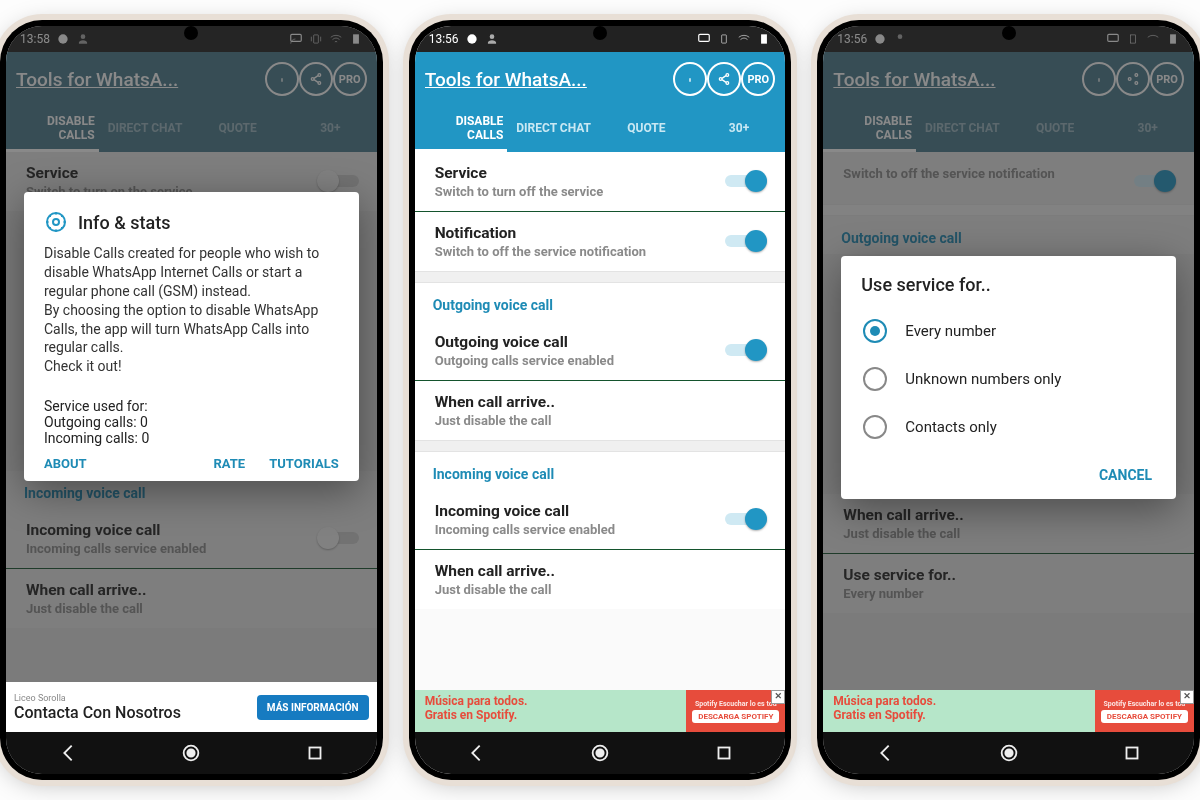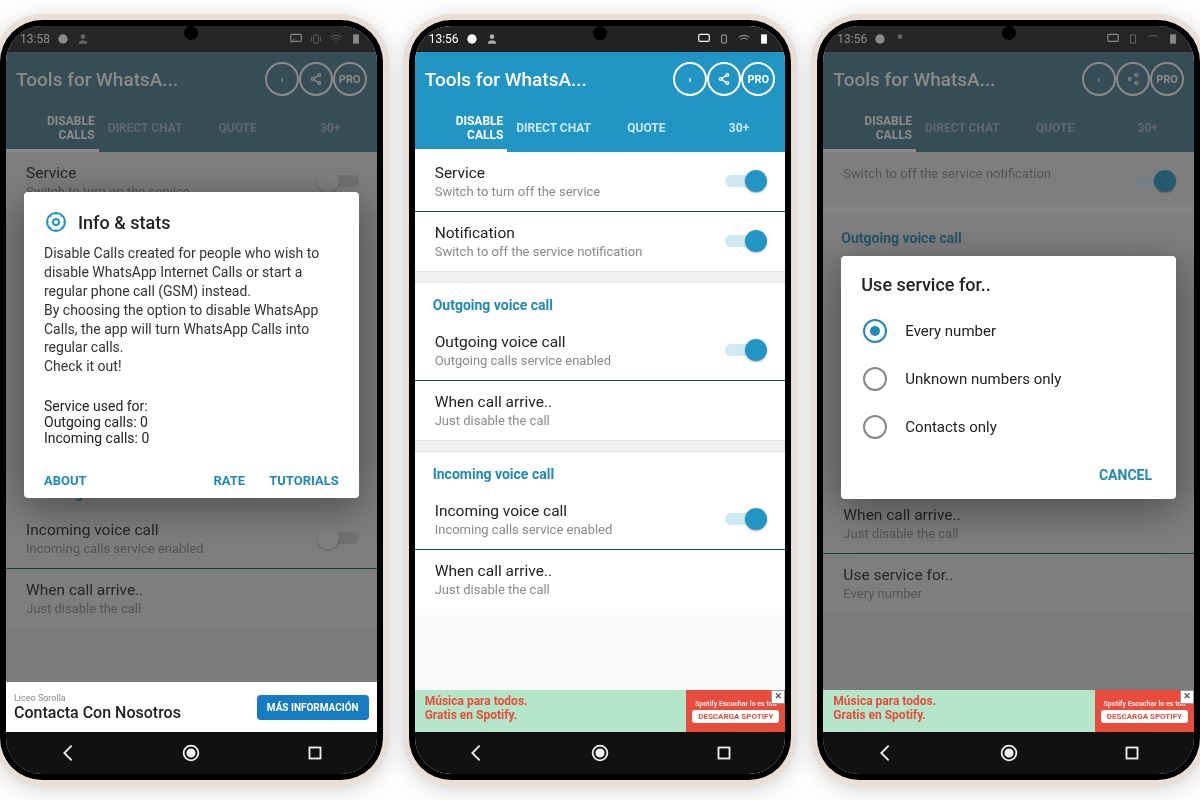--- a/index.html
+++ b/index.html
@@ -17,32 +17,32 @@
   .stage{display:flex;gap:26px;justify-content:center;align-items:center;width:1200px;height:800px;}
   .phone{ position:relative;width:421px;height:760px;border-radius:42px;background:#000;
     box-shadow:0 0 0 6px #e8dfd6,0 4px 24px rgba(0,0,0,.25);overflow:hidden;}
   .phone .screen{position:absolute;inset:6px;border-radius:36px;overflow:hidden;background:#fff;}
   
   .statusbar{height:26px;background:#222;color:#fff;display:flex;align-items:center;justify-content:space-between;padding:0 14px;font-size:12px;}
   .statusbar .left,.statusbar .right{display:flex;gap:6px;align-items:center;}
   .ico{width:14px;height:14px;display:inline-block;}
   
   .appbar{height:54px;background:var(--accent);display:flex;align-items:center;padding:0 10px;color:#fff;}
-  .appbar .title{flex:1;font-size:19px;font-weight:500;white-space:nowrap;overflow:hidden;text-overflow:ellipsis;}
+  .appbar .title{flex:1;font-size:19px;font-weight:500;white-space:nowrap;overflow:hidden;text-overflow:ellipsis;text-decoration:underline;}
   .appbar .actions{display:flex;gap:0;}
   .circ{width:30px;height:30px;border:2px solid #fff;border-radius:50%;display:flex;align-items:center;justify-content:center;font-size:11px;font-weight:700;}
   .circ svg{width:16px;height:16px;stroke:#fff;fill:none;stroke-width:2;}
   
   .tabs{height:46px;background:var(--accent);display:flex;font-size:12px;font-weight:700;color:#c9e8f3;}
   .tabs .tab{flex:1;display:flex;align-items:center;justify-content:center;text-align:center;line-height:1.15;padding:0 4px;position:relative;}
   .tabs .tab.active{color:#fff;text-align:right;}
   .tabs .tab.active:after{content:"";position:absolute;bottom:0;left:0;right:0;height:3px;background:#fff;}
   
   .content{position:absolute;top:126px;bottom:76px;left:0;right:0;overflow:hidden;background:#fafafa;}
-  .row{padding:12px 18px 12px 20px;display:flex;align-items:flex-start;gap:20px;background:#fff;}
+  .row{padding:12px 18px 12px 20px;display:flex;align-items:flex-start;gap:20px;background:#fff;font-weight:bold;}
   .row+.row{border-top:1px solid #14532d;}
   .row .txts{flex:1;min-width:0;}
   .row .t1{font-size:15.5px;color:var(--text-dark);}
   .row .t2{font-size:13px;color:var(--text-light);margin-top:2px;}
   .sect{padding:14px 18px 8px;color:var(--accent2);font-weight:700;font-size:14px;background:#fff;}
   .divider{height:10px;background:#f0f0f0;border-top:1px solid #e3e3e3;border-bottom:1px solid #e3e3e3;}
   .switch{width:42px;height:22px;position:relative;margin-top:6px;}
   .switch .track{position:absolute;top:5px;left:0;right:0;height:12px;background:#cfe9f3;border-radius:6px;}
   .switch .thumb{position:absolute;top:0;right:0;width:22px;height:22px;background:var(--accent);border-radius:50%;box-shadow:0 1px 2px rgba(0,0,0,.3);}
   .switch.off .track{background:#ccc;}
@@ -62,21 +62,21 @@
   
   .navbar{position:absolute;bottom:0;left:0;right:0;height:42px;background:#111;display:flex;align-items:center;justify-content:space-around;}
   .navbar svg{width:22px;height:22px;fill:none;stroke:#eee;stroke-width:2;}
   
   .overlay{position:absolute;inset:0;background:rgba(40,40,40,.55);}
   .dialog{position:absolute;left:18px;right:18px;background:#fff;border-radius:4px;box-shadow:0 10px 40px rgba(0,0,0,.4);padding:18px 20px 10px;}
   .dialog .dtitle{display:flex;align-items:center;gap:10px;font-size:18px;font-weight:500;color:#222;margin-bottom:10px;}
   .dialog .gear{width:24px;height:24px;}
   .dialog .dbody{font-size:14px;color:#333;line-height:1.35;}
   .dialog .dstats{margin-top:22px;font-size:14px;color:#222;}
-  .dialog .dactions{display:flex;gap:24px;margin-top:27px;justify-content:flex-start;}
+  .dialog .dactions{display:flex;gap:24px;margin-top:10px;justify-content:flex-start;}
   .dialog .dactions .act{color:var(--accent2);font-weight:700;font-size:13px;}
   .radiolist{padding-top:8px;}
   .radio{display:flex;align-items:center;gap:18px;padding:12px 2px;font-size:15px;color:#222;}
   .radio .rb{width:20px;height:20px;border:2px solid #888;border-radius:50%;display:flex;align-items:center;justify-content:center;}
   .radio.sel .rb{border-color:var(--accent2);}
   .radio.sel .rb:after{content:"";width:10px;height:10px;background:var(--accent2);border-radius:50%;}
   .dcancel{text-align:right;color:var(--accent2);font-weight:700;font-size:14px;margin-top:10px;padding:6px 4px;}
   .notch{position:absolute;top:6px;left:50%;width:14px;height:14px;margin-left:-7px;background:#000;border-radius:50%;z-index:50;}
   
   .dim .appbar{background:#4b7a8d;}

